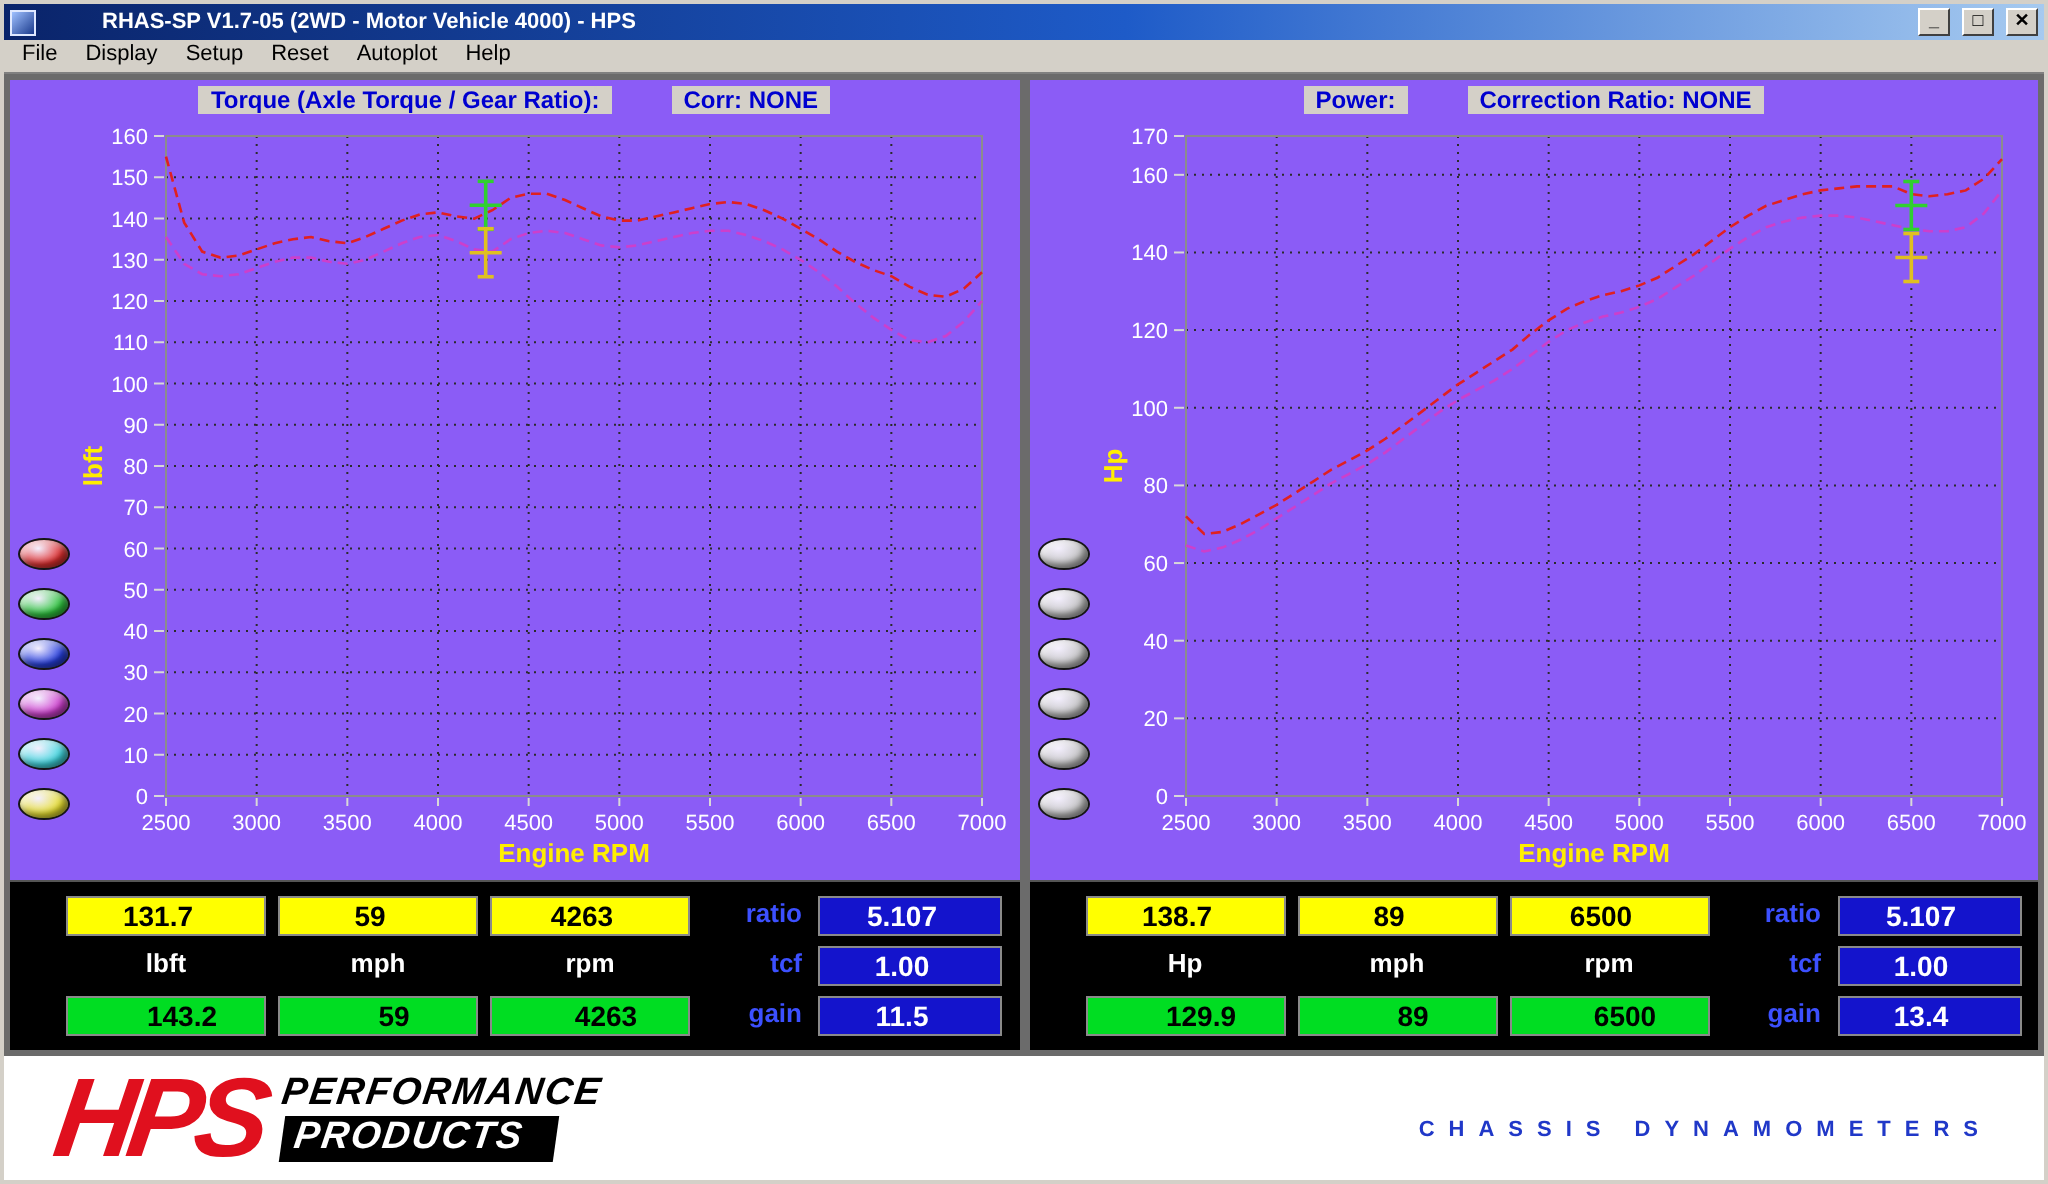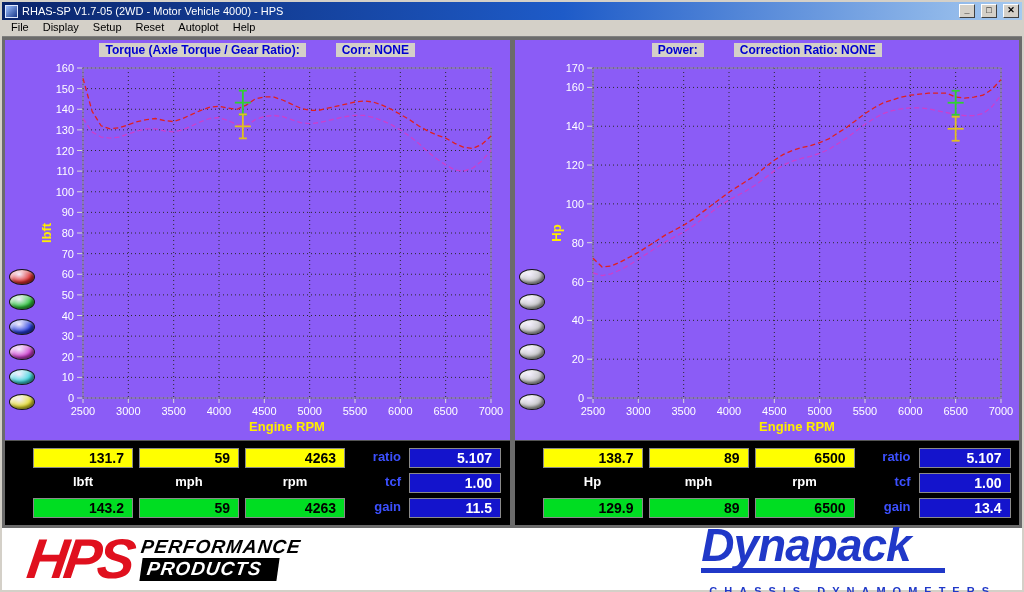--- a/index.html
+++ b/index.html
@@ -17,21 +17,21 @@
   .titlebar {
     height:18px; flex:0 0 18px;
     background:linear-gradient(90deg,#0a246a 0%,#1e5bc8 55%,#a6caf0 100%);
     display:flex; align-items:center; padding:0 3px; gap:4px;
   }
   .app-icon {
     width:13px; height:13px;
     background:linear-gradient(135deg,#9fc0ff,#1a3a8c);
     border:1px solid #dfe8ff;
   }
-  .title-text { color:#fff; font-size:11px; font-weight:normal; white-space:nowrap; flex:1; }
+  .title-text { color:#fff; font-size:11px; font-weight:bold; white-space:nowrap; flex:1;margin-left:29px; }
   .winbtn {
     width:16px; height:14px; background:#d4d0c8;
     border:1px solid; border-color:#ffffff #404040 #404040 #ffffff;
     font-size:9px; line-height:11px; text-align:center; color:#000;
     margin-left:2px; cursor:default; font-weight:bold;
   }
   
   .menubar {
     height:17px; flex:0 0 17px; background:#d4d0c8;
     display:flex; align-items:flex-start; padding-left:2px;
@@ -65,21 +65,21 @@
   svg.chart { display:block; margin-top:2px; }
   
   .readout {
     flex:0 0 84px; background:#000;
     display:grid; grid-template-columns:100px 100px 100px 52px 92px;
     grid-auto-rows:20px; gap:5px 6px; padding:7px 8px 7px 28px;
     align-content:start; border-top:1px solid #555;
   }
   .cell { font-size:14px; line-height:18px; }
   .val {
-    font-weight:bold; text-align:right; padding-right:8px;
+    font-weight:bold; text-align:center; padding-right:8px;
     border:1px solid #8a8a8a; color:#000;
   }
   .val.yellow { background:#ffff00; }
   .val.green  { background:#00dd22;padding-left:24px; }
   .val.blue   { background:#1414cc; color:#ffffff; }
   .unit { color:#ffffff; text-align:center; font-weight:bold; font-size:13px; }
   .rlabel { color:#3c50ff; text-align:right; font-weight:bold; font-size:13px; padding-right:2px; }
   
   .footer {
     height:62px; flex:0 0 62px; background:#ffffff;
@@ -379,18 +379,17 @@
 
   <div class="footer">
     <div class="hps-logo">
       <span class="hps-text">HPS</span>
       <div class="hps-right">
         <div class="hps-line1">PERFORMANCE</div>
         <div class="hps-line2">PRODUCTS</div>
       </div>
     </div>
     <div class="dyna-logo">
-      <div class="dyna-text">Dynapack</div>
       <div class="dyna-sub">CHASSIS DYNAMOMETERS</div>
     </div>
   </div>
 
 </div>
 
 </body></html>

